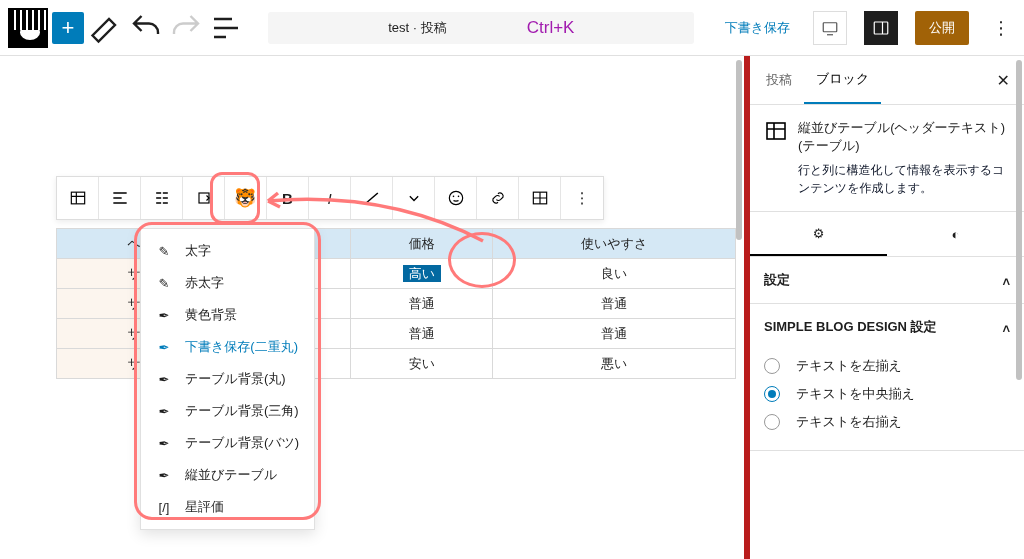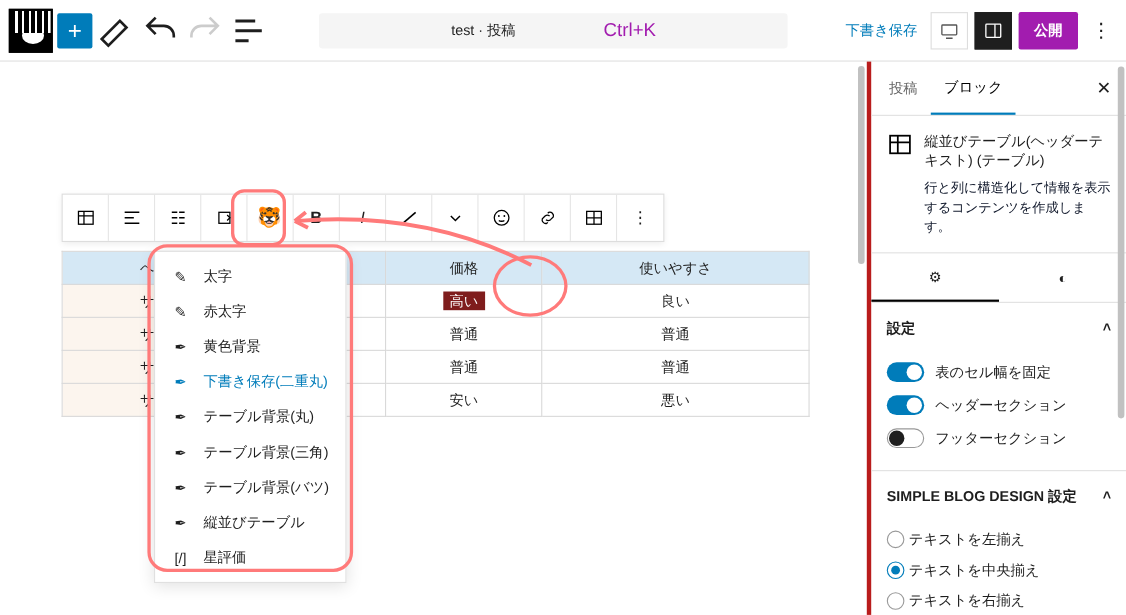--- a/index.html
+++ b/index.html
@@ -7,73 +7,73 @@
 .topbar { height: 56px; border-bottom: 1px solid #e0e0e0; display: flex; align-items: center; padding: 0 8px; gap: 4px; }
 .avatar { width: 40px; height: 40px; background: #000; border: 2px solid #000; position: relative; overflow: hidden; }
 .avatar::before { content: ""; position: absolute; top: 15px; left: 10px; width: 20px; height: 15px; background: #fff; border-radius: 50%; }
 .avatar::after { content: ""; position: absolute; top: 0; left: 0; width: 40px; height: 20px; background: repeating-linear-gradient(90deg,#000 0 4px,#fff 4px 6px); }
 .btn-add { width: 32px; height: 32px; background: #007cba; color: #fff; border-radius: 2px; display: flex; align-items: center; justify-content: center; font-size: 22px; cursor: pointer; }
 .ico-btn { width: 36px; height: 36px; display: flex; align-items: center; justify-content: center; cursor: pointer; color: #1e1e1e; }
 .ico-btn.dim { color: #ccc; }
 .doc-title { flex: 1; text-align: left; display: flex; justify-content: center; }
 .doc-title-box { background: #f5f5f5; padding: 6px 120px 6px 120px; border-radius: 3px; display: flex; align-items: center; gap: 80px; font-size: 13px; position: relative; }
 .kbd { font-size: 17px; color: #a21caf; }
-.top-right { display: flex; align-items: center; gap: 6px; }
+.top-right { display: flex; align-items: center; gap: 17px; }
 .draft-link { color: #007cba; font-size: 13px; cursor: pointer; padding: 6px; }
 .view-btn { width: 34px; height: 34px; border: 1px solid #ddd; display: flex; align-items: center; justify-content: center; cursor: pointer; }
 .view-btn.dark { background: #1e1e1e; color: #fff; border-color: #1e1e1e; }
-.publish { background: #a21caf; color: #fff; padding: 8px 14px; border-radius: 2px; font-size: 13px; cursor: pointer; font-weight: bold; }
+.publish { background: #a16207; color: #fff; padding: 8px 14px; border-radius: 2px; font-size: 13px; cursor: pointer; }
 .kebab { width: 30px; text-align: center; font-size: 18px; cursor: pointer; }
 .main { display: flex; height: calc(100% - 56px); }
 .canvas { flex: 1; position: relative; padding-top: 60px; overflow: hidden; }
 .canvas-scroll { position: absolute; right: 0; top: 0; width: 10px; height: 100%; }
 .canvas-scroll::before { content:""; position: absolute; right: 2px; top: 4px; width: 6px; height: 180px; background: #c1c1c1; border-radius: 3px; }
 .block-toolbar { position: absolute; top: 120px; left: 56px; height: 44px; border: 1px solid #ddd; background: #fff; display: flex; box-shadow: 0 2px 6px rgba(0,0,0,.08); z-index: 5; }
 .tb-cell { width: 42px; display: flex; align-items: center; justify-content: center; border-right: 1px solid #e5e5e5; cursor: pointer; font-size: 15px; }
 .tb-cell.nb { border-right: none; }
 .tb-cell svg { width: 20px; height: 20px; }
 .tb-highlight { position: absolute; top: 116px; left: 210px; width: 50px; height: 52px; border: 3px solid #ff7a7a; border-radius: 12px; pointer-events: none; z-index: 6; }
 .arrow-path { position: absolute; top: 130px; left: 258px; width: 230px; height: 60px; pointer-events: none; z-index: 6; }
 .price-circle { position: absolute; top: 176px; left: 448px; width: 68px; height: 56px; border: 3px solid #ff7a7a; border-radius: 50%; pointer-events: none; z-index: 6; }
 .data-table { position: absolute; top: 172px; left: 56px; width: 680px; border-collapse: collapse; }
 .data-table th, .data-table td { border: 1px solid #d9d9d9; height: 30px; text-align: center; font-size: 13px; font-weight: normal; }
 .data-table th { background: #d5e8f5; }
 .data-table td.lbl { background: #fcf5ee; }
-.hl { background: #7f1d1d; color: #fff; padding: 1px 6px; }
+.hl { background: #0369a1; color: #fff; padding: 1px 6px; }
 .dropdown { position: absolute; top: 172px; left: 140px; width: 175px; background: #fff; border: 1px solid #e0e0e0; box-shadow: 0 4px 14px rgba(0,0,0,.12); z-index: 10; padding: 6px 0; }
 .dd-item { display: flex; align-items: center; gap: 12px; padding: 7px 14px; font-size: 13px; cursor: pointer; }
 .dd-item.sel { color: #007cba; }
 .dd-item .ico { width: 18px; display: flex; justify-content: center; }
 .dd-outline { position: absolute; top: 166px; left: 134px; width: 187px; height: 298px; border: 3px solid #ff7a7a; border-radius: 18px; pointer-events: none; z-index: 11; }
-.sidebar { width: 236px; border-left: 4px solid #b91c1c; overflow-y: auto; position: relative; }
+.sidebar { width: 280px; border-left: 6px solid #b91c1c; overflow-y: auto; position: relative; }
 .sidebar-scroll { position: absolute; right: 0; top: 0; width: 10px; height: 100%; }
 .sidebar-scroll::before { content:""; position:absolute; right:2px; top:4px; width:6px; height:320px; background:#c1c1c1; border-radius:3px; }
 .side-tabs { display: flex; border-bottom: 1px solid #e0e0e0; padding: 0 4px; align-items: center; }
 .side-tab { padding: 14px 12px; font-size: 13px; cursor: pointer; color: #666; }
 .side-tab.active { color: #000; border-bottom: 2px solid #007cba; }
 .side-close { margin-left: auto; padding: 8px 10px; cursor: pointer; font-size: 16px; }
 .block-info { padding: 14px 14px; display: flex; gap: 10px; border-bottom: 1px solid #e0e0e0; }
 .block-info .bi-ico { width: 24px; height: 24px; flex-shrink: 0; }
 .block-info .bi-txt .t { font-size: 13px; margin-bottom: 6px; }
 .block-info .bi-txt .d { font-size: 12px; color: #0f172a; line-height: 1.5; }
 .style-row { display: flex; border-bottom: 1px solid #e0e0e0; }
 .style-cell { flex: 1; display: flex; justify-content: center; align-items: center; height: 44px; cursor: pointer; }
 .style-cell.active { border-bottom: 2px solid #000; }
 .panel { border-bottom: 1px solid #e0e0e0; }
-.panel-h { display: flex; justify-content: space-between; align-items: flex-start; padding: 14px; font-size: 13px; font-weight: 600; cursor: pointer; }
+.panel-h { display: flex; justify-content: space-between; align-items: flex-end; padding: 14px; font-size: 13px; font-weight: 600; cursor: pointer; }
 .panel-b { padding: 2px 14px 14px 14px; }
 .toggle-row { display: flex; align-items: center; gap: 10px; padding: 6px 0; font-size: 13px; }
 .toggle { width: 34px; height: 18px; border-radius: 10px; position: relative; cursor: pointer; }
 .toggle.on { background: #007cba; }
 .toggle.off { background: #fff; border: 1px solid #999; }
 .toggle::after { content:""; position: absolute; width: 14px; height: 14px; border-radius: 50%; background: #fff; top: 2px; }
 .toggle.on::after { right: 2px; }
 .toggle.off::after { left: 1px; top: 1px; background: #1e1e1e; }
 .sec-label { font-size: 11px; color: #666; margin: 8px 0 6px 0; }
-.radio-row { display: flex; align-items: center; gap: 4px; padding: 5px 0; font-size: 13px; cursor: pointer; }
+.radio-row { display: flex; align-items: center; gap: 16px; padding: 5px 0; font-size: 13px; cursor: pointer; }
 .radio { width: 16px; height: 16px; border: 1.5px solid #999; border-radius: 50%; display: flex; align-items: center; justify-content: center; }
 .radio.sel { border-color: #007cba; }
 .radio.sel::after { content:""; width: 8px; height: 8px; background: #007cba; border-radius: 50%; }
 </style>
 </head>
 <body>
 
 <div class="topbar">
   <div class="avatar"></div>
   <div class="btn-add">+</div>
@@ -295,34 +295,20 @@
         </div>
       <div class="style-cell">
           <span>◐</span>
         </div>
     </div>
     <div class="panel">
       <div class="panel-h">
           <span>設定</span>
           <span>˄</span>
         </div>
-      <div class="panel-b">
-        <div class="toggle-row">
-            <div class="toggle on"></div>
-            <span>表のセル幅を固定</span>
-          </div>
-        <div class="toggle-row">
-            <div class="toggle on"></div>
-            <span>ヘッダーセクション</span>
-          </div>
-        <div class="toggle-row">
-            <div class="toggle off"></div>
-            <span>フッターセクション</span>
-          </div>
-      </div>
     </div>
     <div class="panel">
       <div class="panel-h">
           <span>SIMPLE BLOG DESIGN 設定</span>
           <span>˄</span>
         </div>
       <div class="panel-b">
         <div class="radio-row">
             <div class="radio"></div>
             <span>テキストを左揃え</span>

